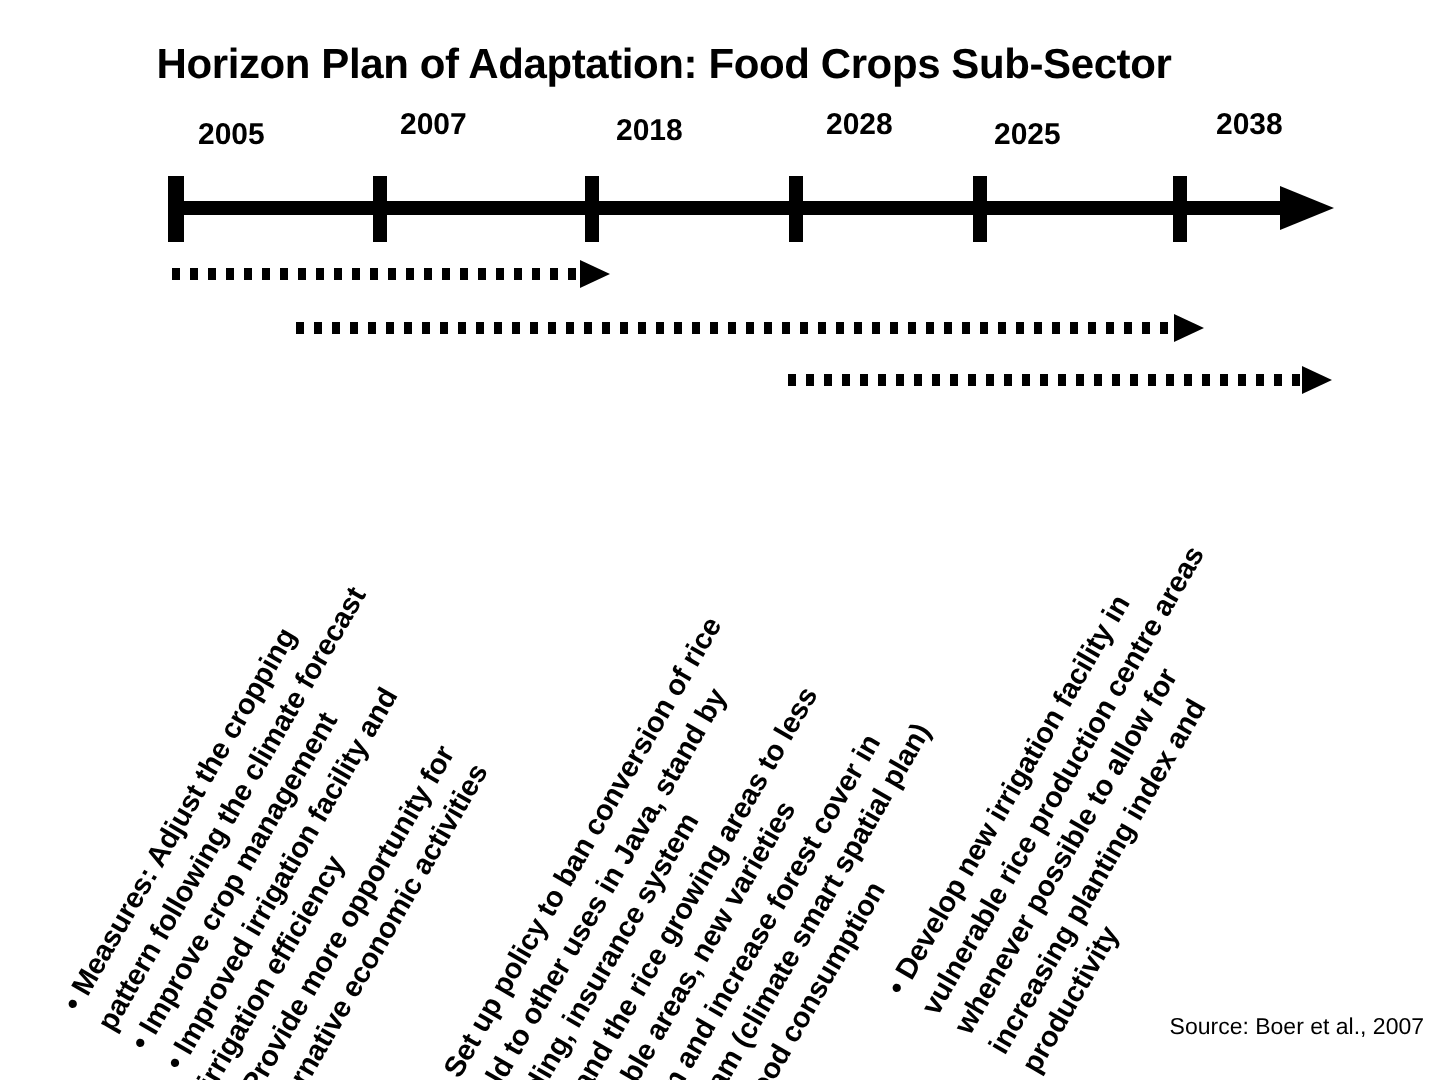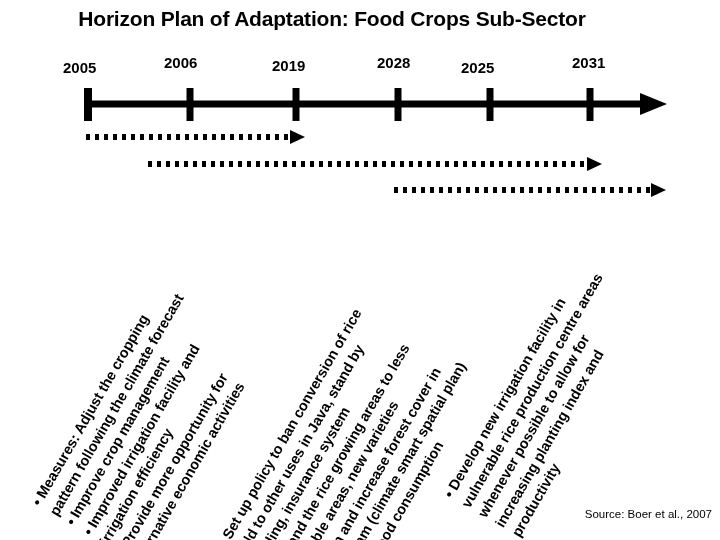--- a/index.html
+++ b/index.html
@@ -17,36 +17,37 @@
     width: 720px;
     height: 540px;
     background: #ffffff;
     overflow: hidden;
   }
 
   
   #title {
     position: absolute;
     left: 0;
-    top: 7px;
+    top: 21px;
     width: 664px;
     text-align: center;
     font-size: 21px;
     font-weight: bold;
     letter-spacing: -0.2px;
     white-space: nowrap;
   }
 
   
   .year-label {
     position: absolute;
     font-size: 15px;
     font-weight: bold;
     white-space: nowrap;
     letter-spacing: 0px;
+    margin-left: 36px;
   }
 
   
   #axis-wrap {
     position: absolute;
     left: 0;
     top: 0;
     width: 720px;
     height: 540px;
     pointer-events: none;
@@ -78,25 +79,25 @@
   }
 </style>
 </head>
 <body>
 
 <div id="slide">
 
   <div id="title">Horizon Plan of Adaptation: Food Crops Sub-Sector</div>
 
   <div class="year-label" style="left:63px; top:59px;">2005</div>
-  <div class="year-label" style="left:164px; top:54px;">2006</div>
-  <div class="year-label" style="left:272px; top:57px;">2019</div>
+  <div class="year-label" style="left:164px; top:54px;">2007</div>
+  <div class="year-label" style="left:272px; top:57px;">2018</div>
   <div class="year-label" style="left:377px; top:54px;">2028</div>
   <div class="year-label" style="left:461px; top:59px;">2025</div>
-  <div class="year-label" style="left:572px; top:54px;">2031</div>
+  <div class="year-label" style="left:572px; top:54px;">2038</div>
 
   <svg id="axis-wrap" viewBox="0 0 720 540" width="720" height="540">
 
     <line x1="88" y1="104" x2="648" y2="104" stroke="#000000" stroke-width="7"></line>
 
     <polygon points="640,93 667,104 640,115" fill="#000000"></polygon>
 
     <line x1="88" y1="88" x2="88" y2="121" stroke="#000000" stroke-width="8"></line>
     <line x1="190" y1="88" x2="190" y2="121" stroke="#000000" stroke-width="7"></line>
     <line x1="296" y1="88" x2="296" y2="121" stroke="#000000" stroke-width="7"></line>

